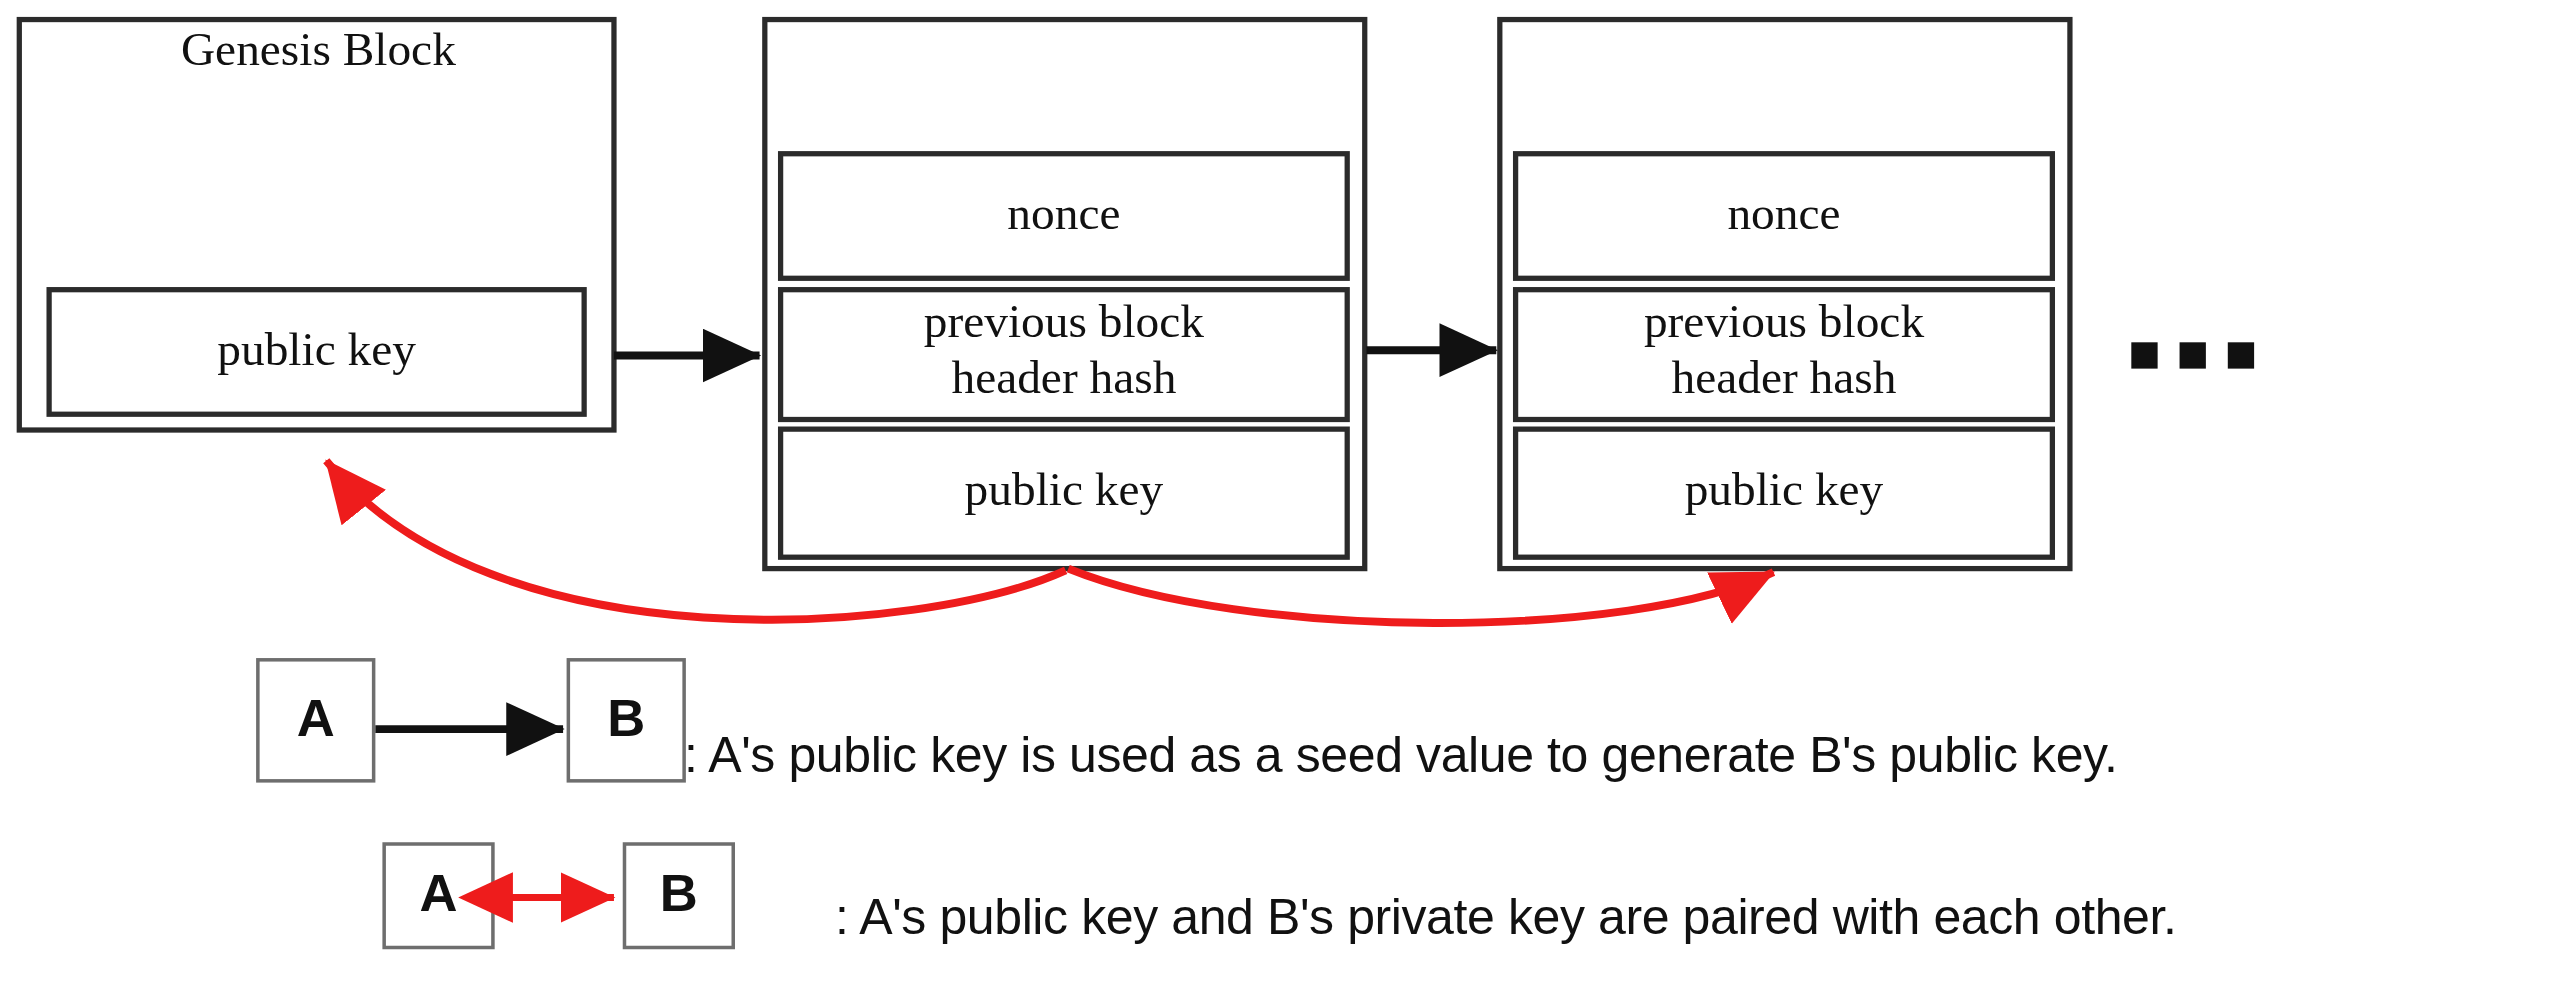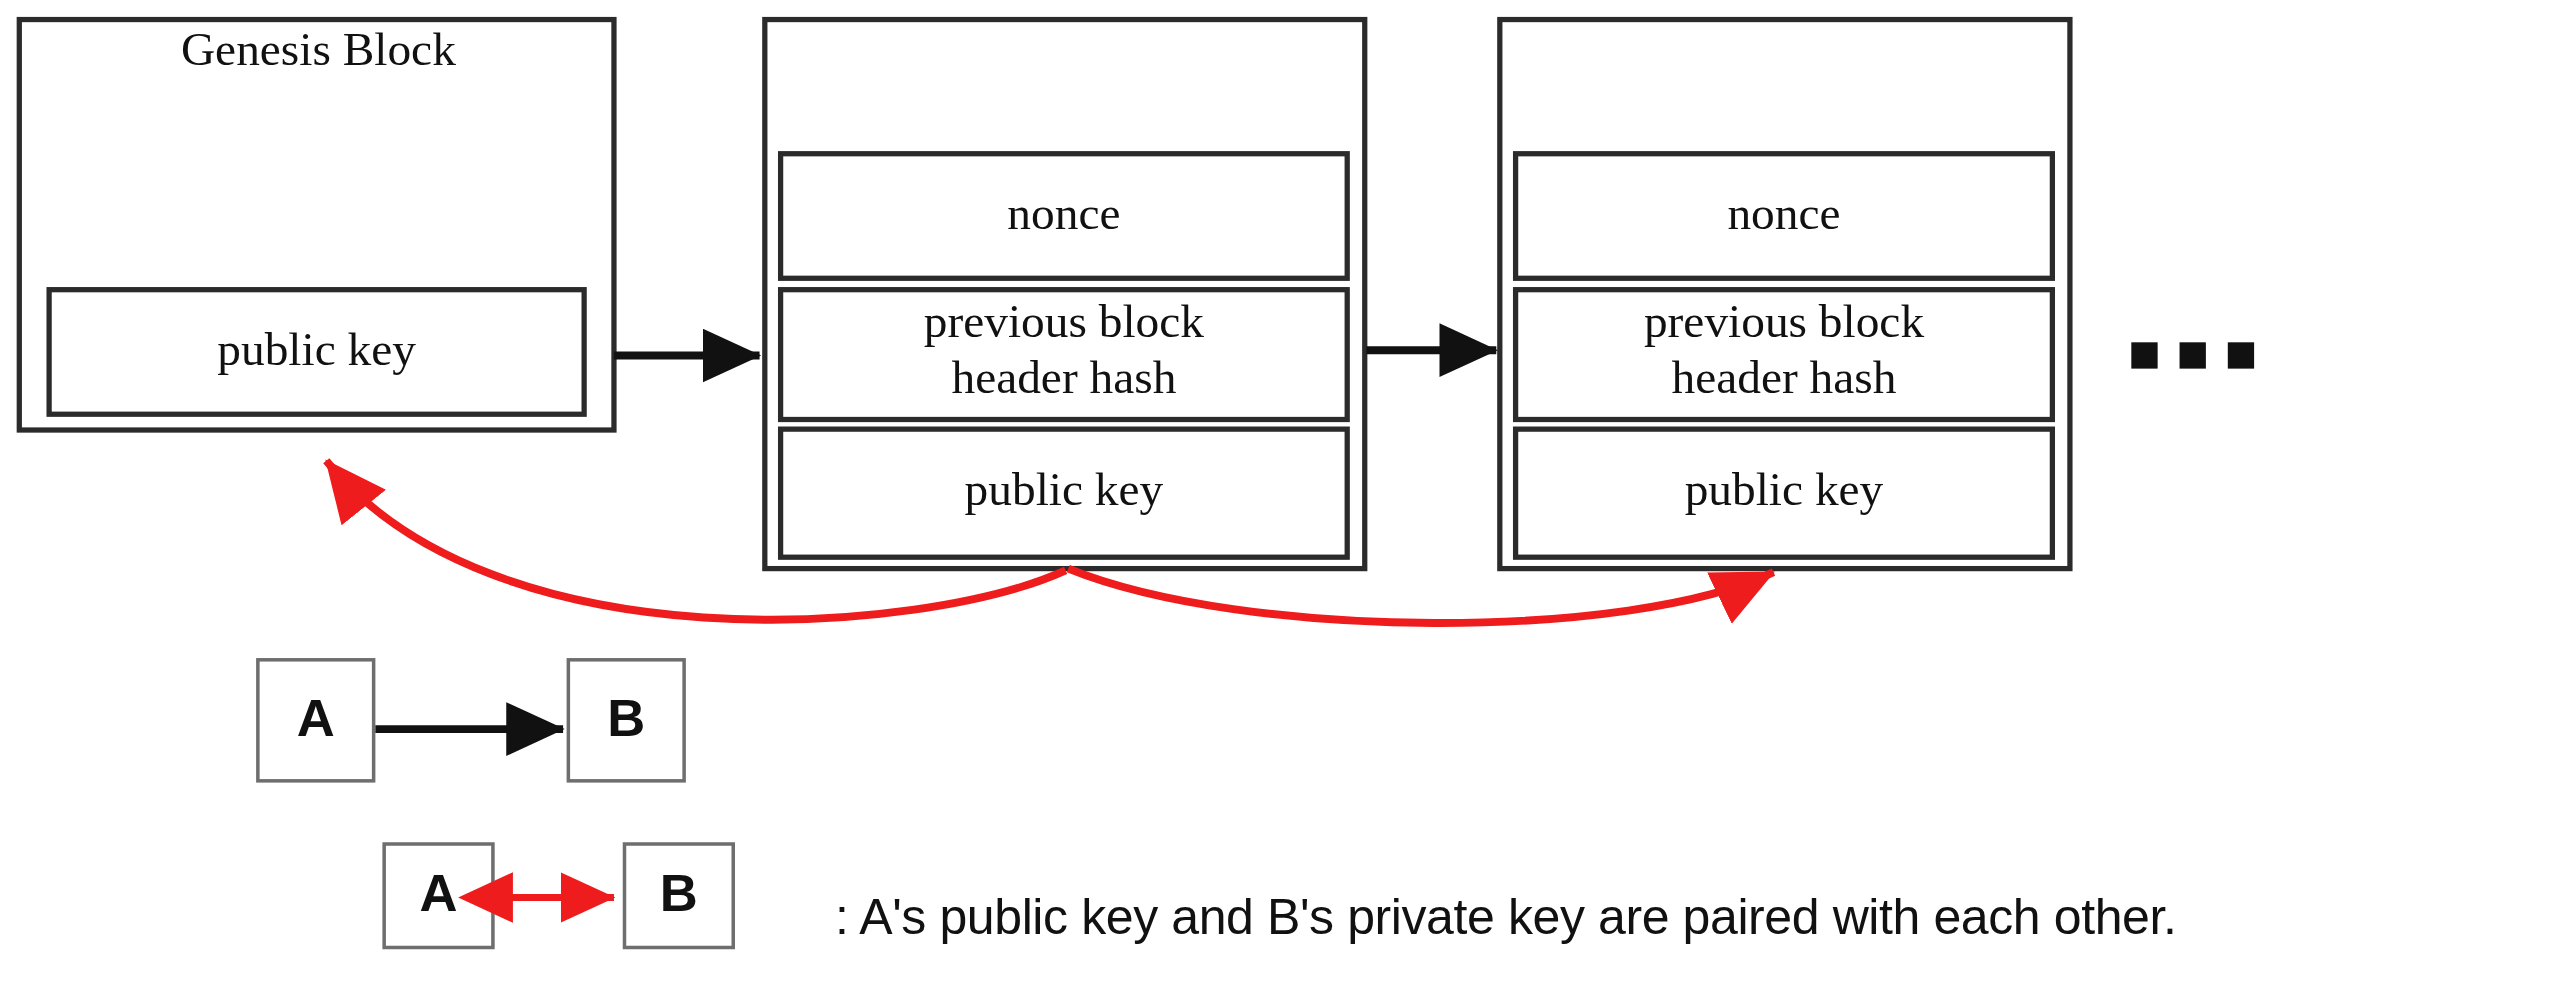--- a/index.html
+++ b/index.html
@@ -161,17 +161,18 @@
     <g>
       <rect class="legend-box" x="438" y="962" width="124" height="118"></rect>
       <text class="legend-letter" x="500" y="1023">A</text>
       <rect class="legend-box" x="712" y="962" width="124" height="118"></rect>
       <text class="legend-letter" x="774" y="1023">B</text>
       <line class="link-red-thin" x1="580" y1="1023" x2="700" y2="1023" marker-start="url(#ah-red-start)" marker-end="url(#ah-red)"></line>
     </g>
 
   </svg>
 
+  <div class="legend-caption" id="cap1">: A's public key is used as a seed value to generate B's public key.</div>
 
   <div class="legend-caption" id="cap2">: A's public key and B's private key are paired with each other.</div>
 
 </div>
 
 
 </body></html>

